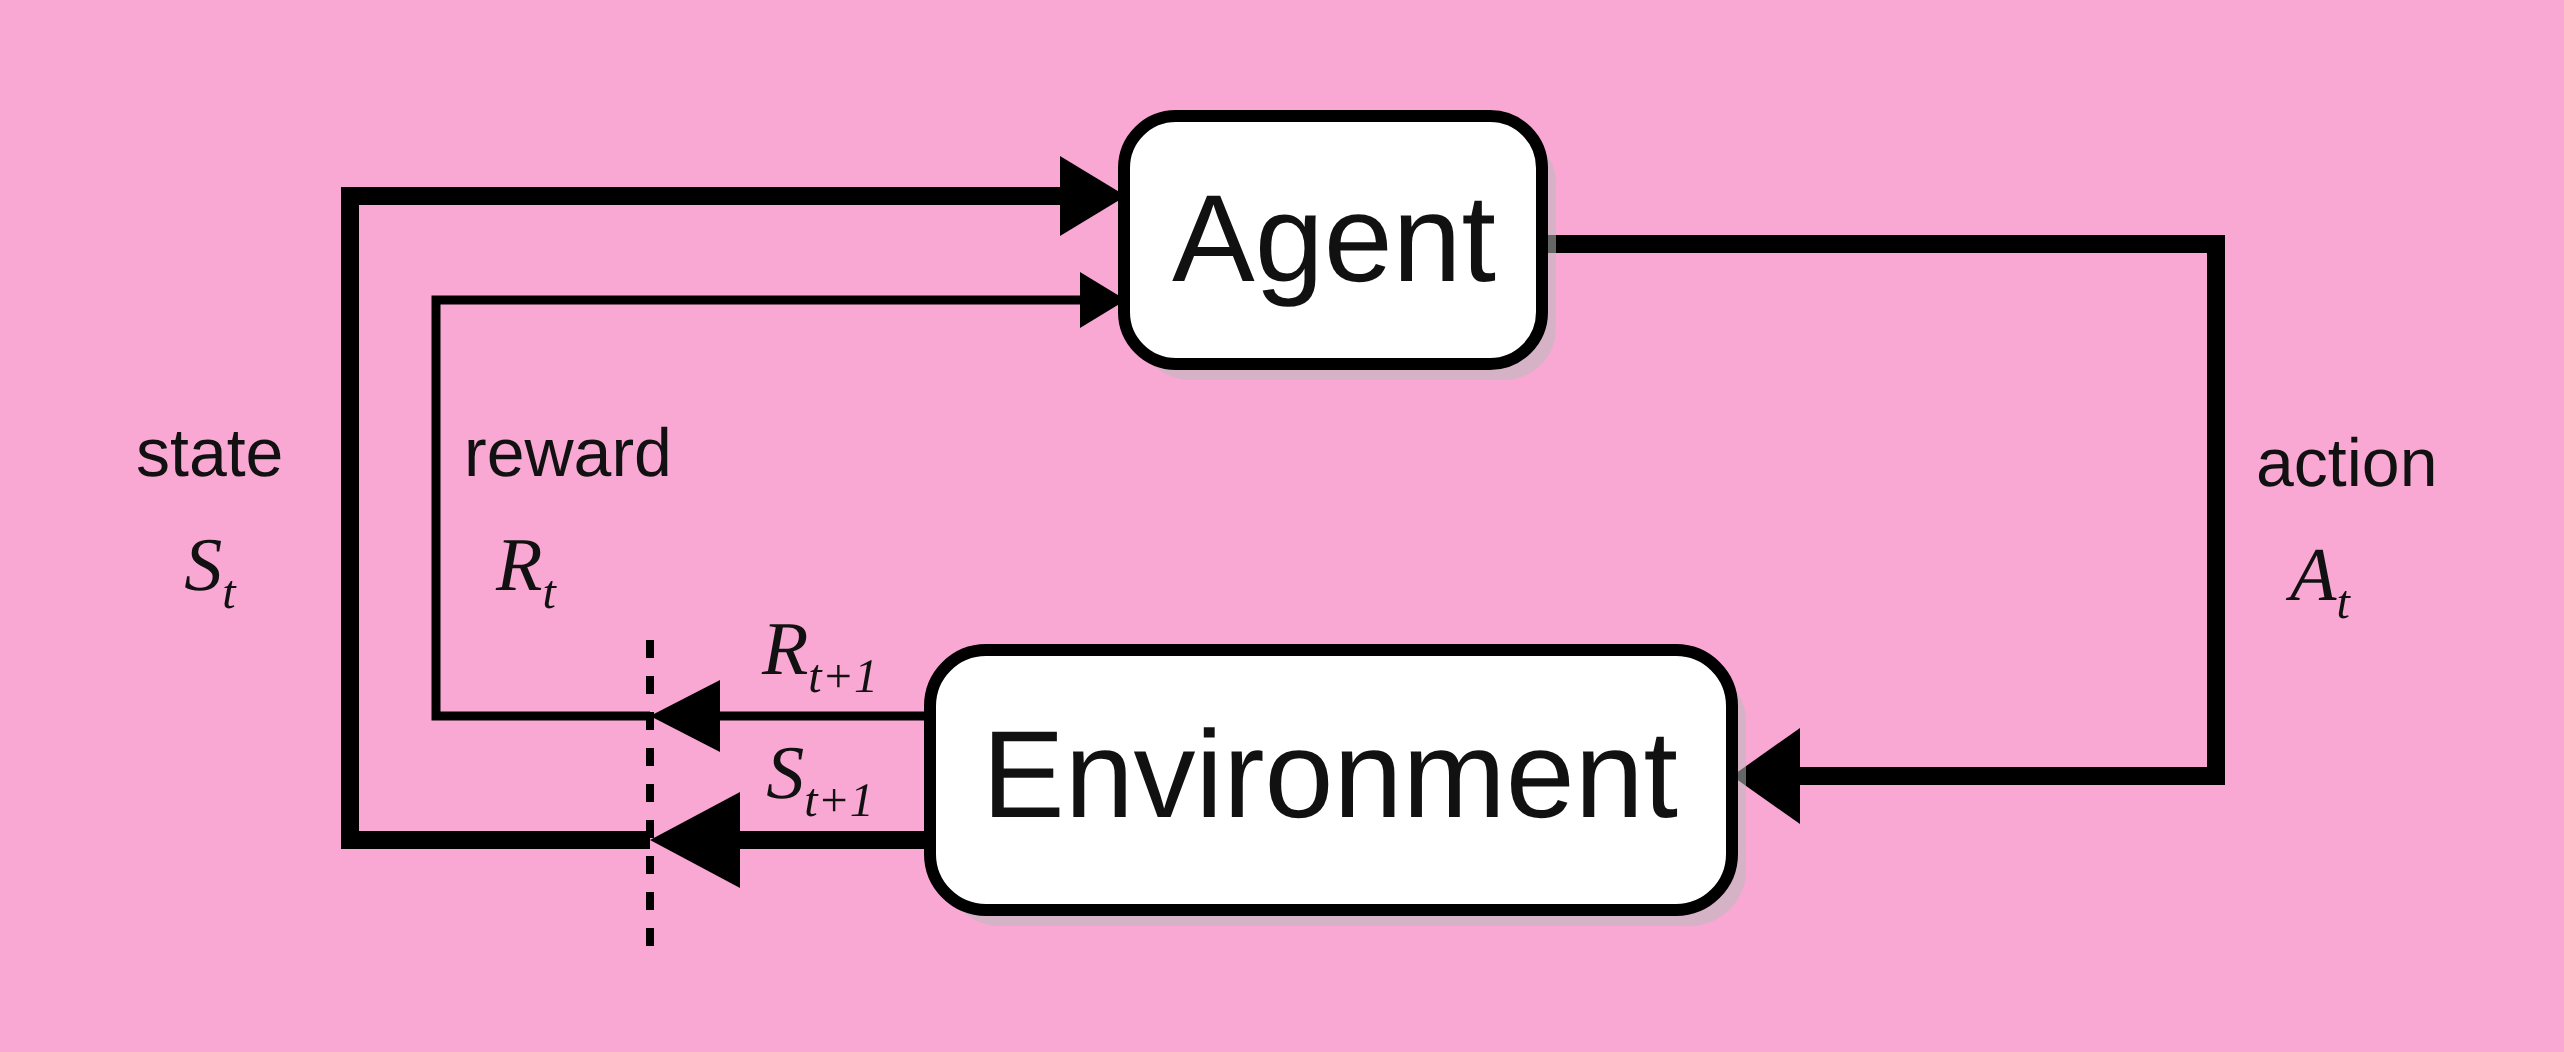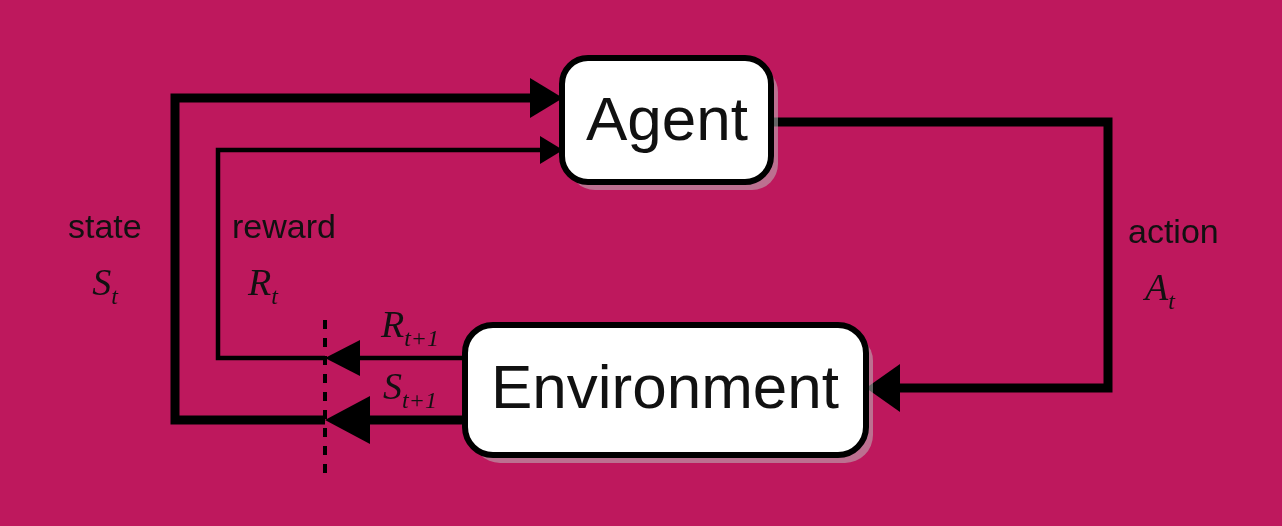--- a/index.html
+++ b/index.html
@@ -8,21 +8,21 @@
     padding: 0;
     background: #ffffff;
   }
   body {
     font-family: "Liberation Sans", sans-serif;
   }
   #diagram-root {
     position: relative;
     width: 1282px;
     height: 526px;
-    background: #be185d;
+    background: #f9a8d4;
     overflow: hidden;
   }
   #rl-svg {
     position: absolute;
     top: 0;
     left: 0;
     width: 1282px;
     height: 526px;
     display: block;
   }

